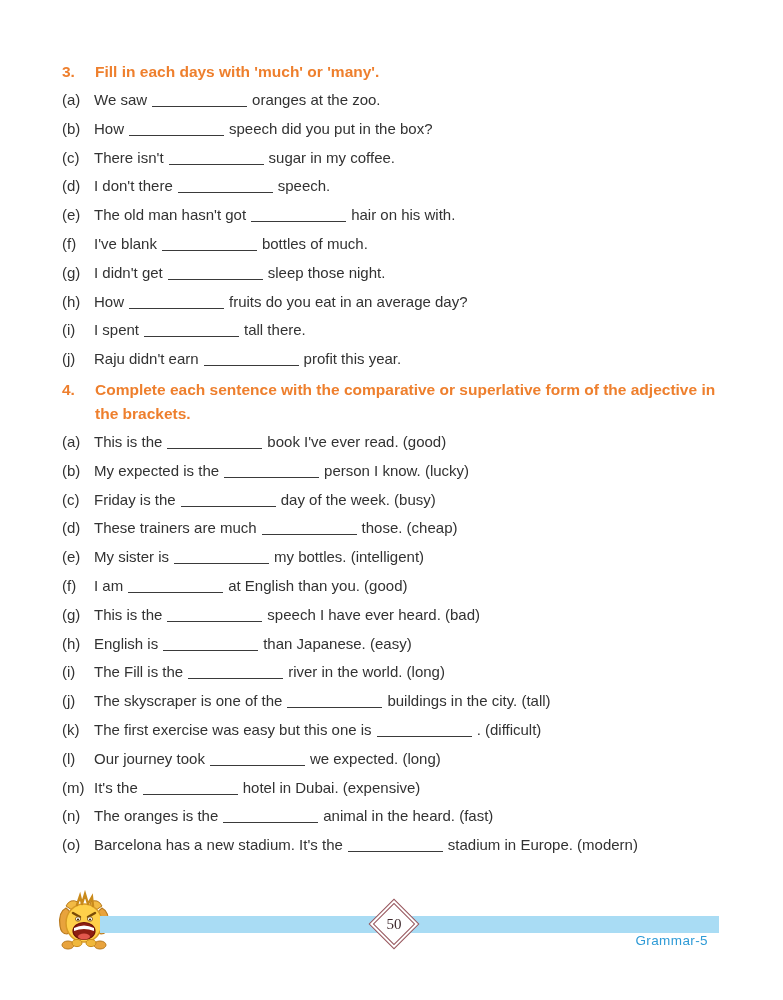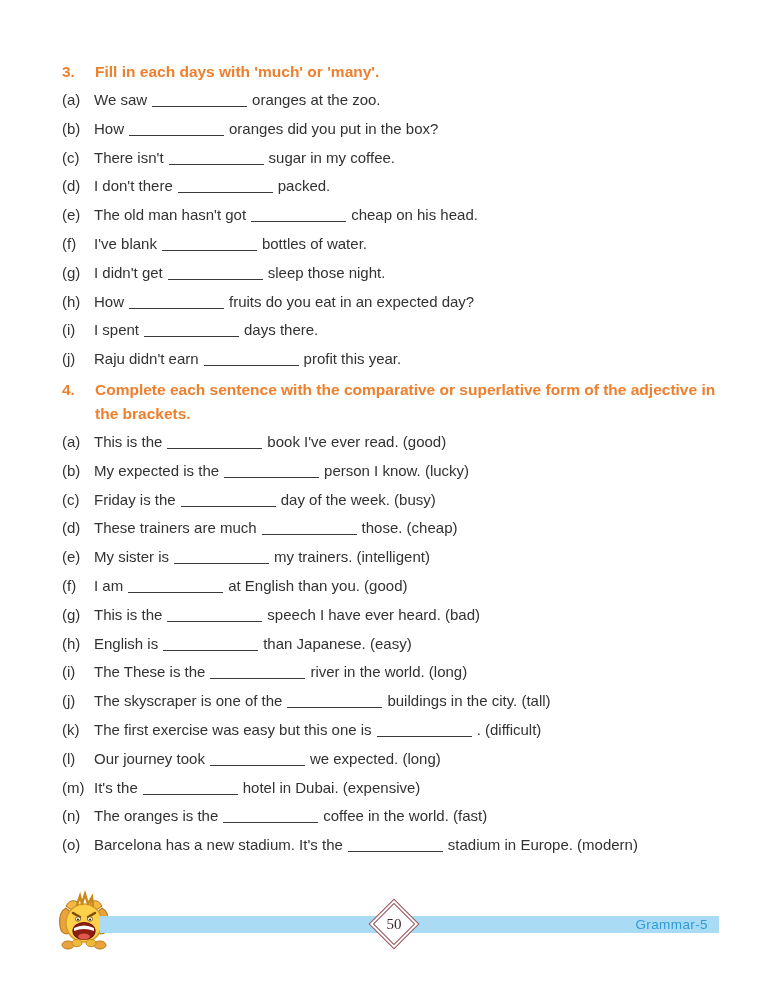--- a/index.html
+++ b/index.html
@@ -53,21 +53,21 @@
     position: absolute;
     left: 100px;
     top: 916px;
     width: 619px;
     height: 17px;
     background: #A9DCF4;
   }
   .footer-label {
     position: absolute;
     right: 11px;
-    top: 0px;
+    top: 16px;
     font-size: 13.5px;
     line-height: 17px;
     color: #2F9BD6;
     letter-spacing: 0.4px;
     text-align: right;
   }
   .page-num-diamond {
     position: absolute;
     left: 379px;
     top: 909px;
@@ -107,49 +107,49 @@
         <div class="ex-head">
           <span class="ex-num">3.</span>
           <span class="ex-title">Fill in each days with 'much' or 'many'.</span>
         </div>
         <div class="item">
           <span class="item-label">(a)</span>
           <span class="item-text"><span>We saw</span><span class="blank"></span><span>oranges at the zoo.</span></span>
         </div>
         <div class="item">
           <span class="item-label">(b)</span>
-          <span class="item-text"><span>How</span><span class="blank"></span><span>oranges did you put in the box?</span></span>
+          <span class="item-text"><span>How</span><span class="blank"></span><span>speech did you put in the box?</span></span>
         </div>
         <div class="item">
           <span class="item-label">(c)</span>
           <span class="item-text"><span>There isn't</span><span class="blank"></span><span>sugar in my coffee.</span></span>
         </div>
         <div class="item">
           <span class="item-label">(d)</span>
-          <span class="item-text"><span>I don't there</span><span class="blank"></span><span>packed.</span></span>
+          <span class="item-text"><span>I don't there</span><span class="blank"></span><span>speech.</span></span>
         </div>
         <div class="item">
           <span class="item-label">(e)</span>
-          <span class="item-text"><span>The old man hasn't got</span><span class="blank"></span><span>cheap on his head.</span></span>
+          <span class="item-text"><span>The old man hasn't got</span><span class="blank"></span><span>hair on his with.</span></span>
         </div>
         <div class="item">
           <span class="item-label">(f)</span>
-          <span class="item-text"><span>I've blank</span><span class="blank"></span><span>bottles of water.</span></span>
+          <span class="item-text"><span>I've blank</span><span class="blank"></span><span>bottles of much.</span></span>
         </div>
         <div class="item">
           <span class="item-label">(g)</span>
           <span class="item-text"><span>I didn't get</span><span class="blank"></span><span>sleep those night.</span></span>
         </div>
         <div class="item">
           <span class="item-label">(h)</span>
-          <span class="item-text"><span>How</span><span class="blank"></span><span>fruits do you eat in an expected day?</span></span>
+          <span class="item-text"><span>How</span><span class="blank"></span><span>fruits do you eat in an average day?</span></span>
         </div>
         <div class="item">
           <span class="item-label">(i)</span>
-          <span class="item-text"><span>I spent</span><span class="blank"></span><span>days there.</span></span>
+          <span class="item-text"><span>I spent</span><span class="blank"></span><span>tall there.</span></span>
         </div>
         <div class="item">
           <span class="item-label">(j)</span>
           <span class="item-text"><span>Raju didn't earn</span><span class="blank"></span><span>profit this year.</span></span>
         </div>
       </section>
       <section class="exercise">
         <div class="ex-head">
           <span class="ex-num">4.</span>
           <span class="ex-title">Complete each sentence with the comparative or superlative form of the adjective in the brackets.</span>
@@ -165,57 +165,57 @@
         <div class="item">
           <span class="item-label">(c)</span>
           <span class="item-text"><span>Friday is the</span><span class="blank"></span><span>day of the week. (busy)</span></span>
         </div>
         <div class="item">
           <span class="item-label">(d)</span>
           <span class="item-text"><span>These trainers are much</span><span class="blank"></span><span>those. (cheap)</span></span>
         </div>
         <div class="item">
           <span class="item-label">(e)</span>
-          <span class="item-text"><span>My sister is</span><span class="blank"></span><span>my trainers. (intelligent)</span></span>
+          <span class="item-text"><span>My sister is</span><span class="blank"></span><span>my bottles. (intelligent)</span></span>
         </div>
         <div class="item">
           <span class="item-label">(f)</span>
           <span class="item-text"><span>I am</span><span class="blank"></span><span>at English than you. (good)</span></span>
         </div>
         <div class="item">
           <span class="item-label">(g)</span>
           <span class="item-text"><span>This is the</span><span class="blank"></span><span>speech I have ever heard. (bad)</span></span>
         </div>
         <div class="item">
           <span class="item-label">(h)</span>
           <span class="item-text"><span>English is</span><span class="blank"></span><span>than Japanese. (easy)</span></span>
         </div>
         <div class="item">
           <span class="item-label">(i)</span>
-          <span class="item-text"><span>The These is the</span><span class="blank"></span><span>river in the world. (long)</span></span>
+          <span class="item-text"><span>The Fill is the</span><span class="blank"></span><span>river in the world. (long)</span></span>
         </div>
         <div class="item">
           <span class="item-label">(j)</span>
           <span class="item-text"><span>The skyscraper is one of the</span><span class="blank"></span><span>buildings in the city. (tall)</span></span>
         </div>
         <div class="item">
           <span class="item-label">(k)</span>
           <span class="item-text"><span>The first exercise was easy but this one is</span><span class="blank"></span><span>. (difficult)</span></span>
         </div>
         <div class="item">
           <span class="item-label">(l)</span>
           <span class="item-text"><span>Our journey took</span><span class="blank"></span><span>we expected. (long)</span></span>
         </div>
         <div class="item">
           <span class="item-label">(m)</span>
           <span class="item-text"><span>It's the</span><span class="blank"></span><span>hotel in Dubai. (expensive)</span></span>
         </div>
         <div class="item">
           <span class="item-label">(n)</span>
-          <span class="item-text"><span>The oranges is the</span><span class="blank"></span><span>coffee in the world. (fast)</span></span>
+          <span class="item-text"><span>The oranges is the</span><span class="blank"></span><span>animal in the heard. (fast)</span></span>
         </div>
         <div class="item">
           <span class="item-label">(o)</span>
           <span class="item-text"><span>Barcelona has a new stadium. It's the</span><span class="blank"></span><span>stadium in Europe. (modern)</span></span>
         </div>
       </section>
     </div>
 
   <div class="mascot">
     <svg viewBox="0 0 64 64" width="64" height="64" aria-hidden="true">

